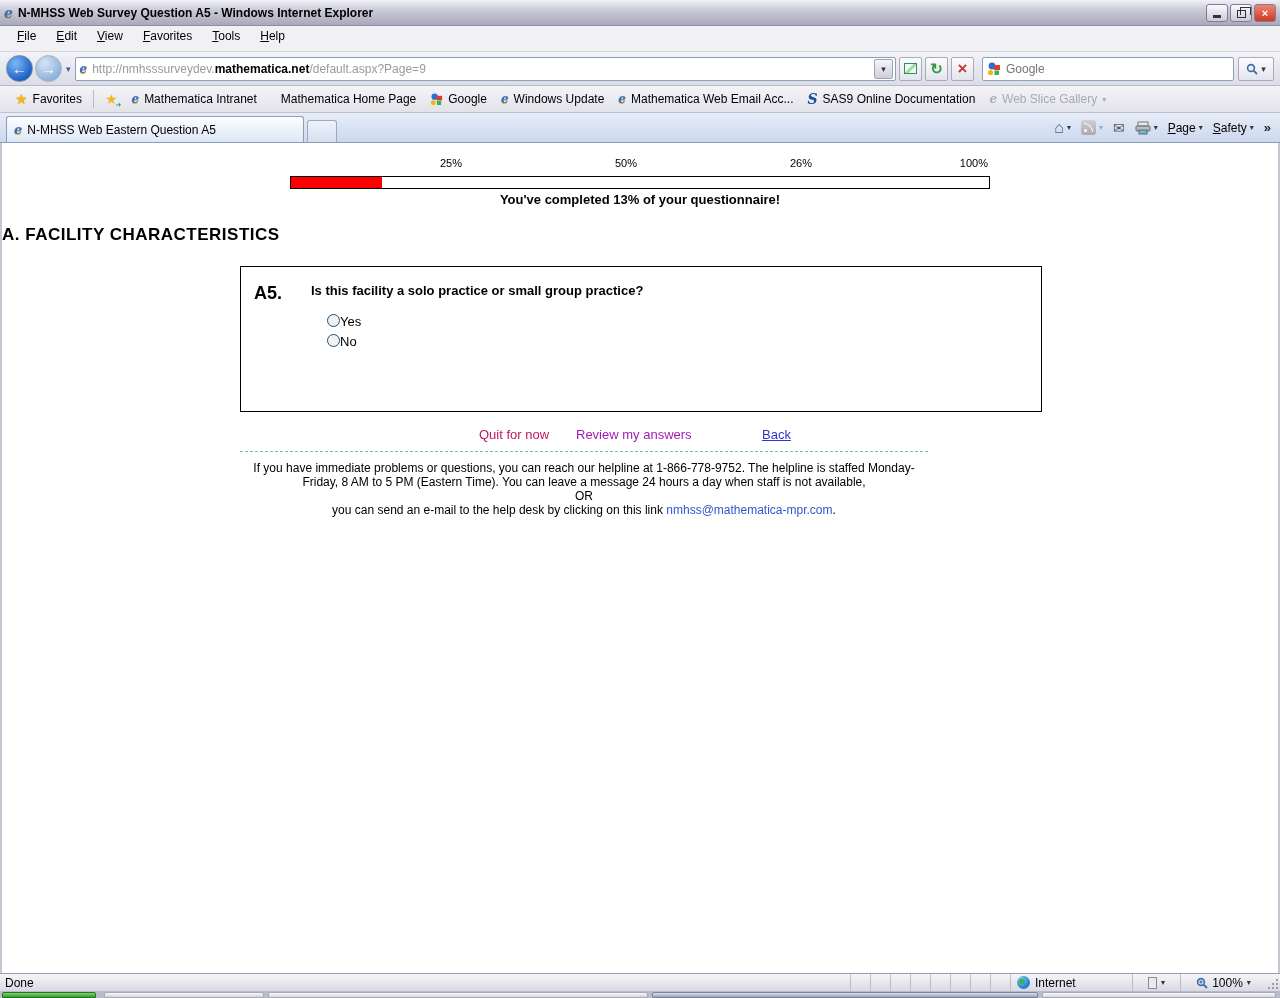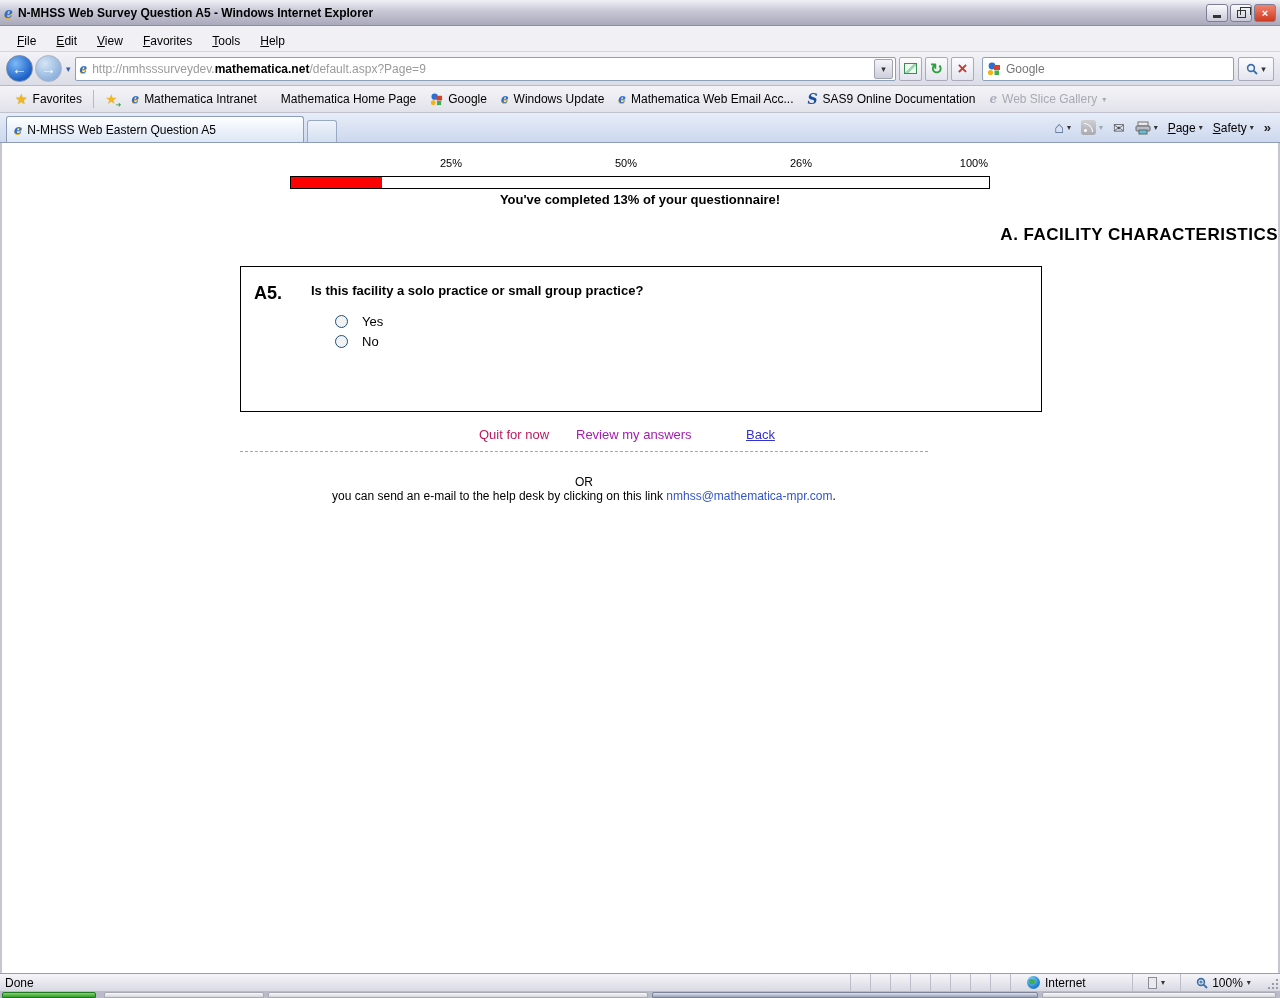--- a/index.html
+++ b/index.html
@@ -18,21 +18,21 @@
              justify-content:center; font-size:11px; line-height:10px; color:#222; cursor:default; }
   .win-btn.close { background:linear-gradient(#f2836f,#d8means 0); background:linear-gradient(#ef8570,#cf3a22);
              color:#fff; font-weight:bold; align-items:center; line-height:16px; }
   .min-glyph { width:8px; height:3px; background:#333; margin-bottom:3px; }
   .restore-glyph { width:9px; height:8px; border:1px solid #333; margin-bottom:3px; position:relative; background:transparent;}
   .restore-glyph::before { content:""; position:absolute; left:2px; top:-4px; width:9px; height:7px;
              border:1px solid #333; border-bottom:none; }
 
   
   .menubar { height:26px; background:#f1f1f5; border-bottom:1px solid #d5d5de;
-             display:flex; align-items:flex-end; padding-left:8px; gap:2px; }
+             display:flex; align-items:flex-start; padding-left:8px; gap:2px; }
   .menu-item { font-size:12px; color:#000; padding:3px 9px; cursor:default; }
   .menu-item::first-letter { text-decoration:underline; }
 
   
   .navbar { height:34px; background:linear-gradient(#f2f2f7,#dcdce6); border-bottom:1px solid #b9b9c8;
             display:flex; align-items:center; padding:0 6px; }
   .nav-circle { width:27px; height:27px; border-radius:50%; display:flex; align-items:center;
             justify-content:center; color:#fff; font-size:15px; font-weight:bold; }
   .back-btn { background:radial-gradient(circle at 35% 30%, #7db9f7, #1e62c8 70%); border:1px solid #7a87a0; }
   .fwd-btn  { background:radial-gradient(circle at 35% 30%, #d6e4f5, #8fb3dd 70%); border:1px solid #a8b2c4; margin-left:2px; }
@@ -97,45 +97,45 @@
   .content { height:830px; position:relative; background:#fff;
              border-left:2px solid #c6c6d2; border-right:2px solid #c6c6d2; overflow:hidden;
              font-family:"Liberation Sans",sans-serif; }
   .ticks { position:absolute; left:288px; top:14px; width:700px; height:14px; font-size:11px; color:#000; }
   .tick { position:absolute; transform:translateX(-50%); }
   .progress-track { position:absolute; left:288px; top:33px; width:700px; height:13px;
              border:1px solid #000; background:#fff; }
   .progress-fill { height:100%; background:#f00; }
   .progress-msg { position:absolute; left:0; top:49px; width:100%; text-align:center;
              font-size:13px; font-weight:bold; }
-  .section-title { position:absolute; left:0; top:82px; width:100%; text-align:right;
+  .section-title { position:absolute; left:0; top:82px; width:100%; text-align:left;
              font-size:17px; font-weight:bold; letter-spacing:0.5px; }
   .qbox { position:absolute; left:238px; top:123px; width:802px; height:146px; border:1px solid #000; }
   .qnum { position:absolute; left:13px; top:16px; font-size:18px; font-weight:bold; }
   .qtext { position:absolute; left:70px; top:16px; font-size:13px; font-weight:bold; }
-  .opt-row { position:absolute; left:94px; display:flex; align-items:center; gap:14px; }
+  .opt-row { position:absolute; left:86px; display:flex; }
   .radio { width:13px; height:13px; border:1px solid #1f4e79; border-radius:50%; background:#f2f2f2; }
   .opt-label { font-size:13px; }
   .btn-row { position:absolute; left:0; top:110px; width:100%; display:flex; justify-content:center; gap:8px; }
   .xp-btn { height:22px; min-width:176px; padding:0 12px; font-size:13px; color:#000;
             font-family:"Liberation Sans",sans-serif;
             background:linear-gradient(#ffffff,#ececec 80%,#d9d9d9); border:1px solid #30406b;
             border-radius:3px; cursor:pointer; }
   .nav-links a { position:absolute; top:284px; font-size:13px; color:#3333cc; text-decoration:none; cursor:pointer; }
   .helpblock { position:absolute; left:238px; top:308px; width:688px; border-top:1px dashed #5cc6c6;
             padding-top:9px; text-align:center; font-size:12px; color:#000; line-height:14px; }
   .email-link { color:#3355cc; cursor:pointer; }
 
   
   .statusbar { height:18px; background:linear-gradient(#f5f5f9,#d9d9e3); border-top:1px solid #9c9cac;
             display:flex; align-items:center; font-size:12px; color:#000; }
   .status-text { padding-left:5px; flex:1; }
   .st-pane { height:100%; border-left:1px solid #bcbcca; }
   .st-tiny { width:20px; }
-  .st-zone { width:122px; display:flex; align-items:center; gap:5px; padding-left:16px; }
+  .st-zone { width:122px; display:flex; align-items:center; gap:5px; padding-left:6px; }
   .globe { width:13px; height:13px; border-radius:50%; background:radial-gradient(circle at 35% 30%, #7fd4f2, #1f7fd0 65%);
             position:relative; }
   .globe::after { content:""; position:absolute; left:2px; top:3px; width:6px; height:5px;
             background:#3fae4e; border-radius:40% 60% 50% 50%; }
   .st-shield { width:48px; display:flex; align-items:center; justify-content:center; gap:4px; }
   .page-ic { width:9px; height:12px; background:#e9e9ee; border:1px solid #8a8a98; }
   .st-zoom { width:86px; display:flex; align-items:center; justify-content:center; gap:4px; }
   .grip { width:14px; height:100%; position:relative; }
   .grip::after { content:""; position:absolute; right:2px; bottom:2px; width:2px; height:2px; background:#9a9aa8;
             box-shadow:-4px 0 #9a9aa8, 0 -4px #9a9aa8, -8px 0 #9a9aa8, -4px -4px #9a9aa8, 0 -8px #9a9aa8; }
@@ -326,25 +326,25 @@
       </div>
       <div class="opt-row" style="top:67px">
         <span class="radio"></span>
         <span class="opt-label">No</span>
       </div>
     </div>
 
     <div class="nav-links">
       <a style="left: 477px; color: #be185d;">Quit for now</a>
       <a style="left: 574px; color: #a21caf;">Review my answers</a>
-      <a style="left: 744px; color: rgb(51, 51, 204); text-decoration: underline;">Back</a>
+      <a style="left: 760px; color: rgb(51, 51, 204); text-decoration: underline;">Back</a>
     </div>
 
     <div class="helpblock">
-      <br>
+      <span>If you have immediate problems or questions, you can reach our helpline at 1-866-778-9752. The helpline is staffed Monday-Friday, 8 AM to 5 PM (Eastern Time). You can leave a message 24 hours a day when staff is not available,</span><br>
       <span>OR</span><br>
       <span>you can send an e-mail to the help desk by clicking on this link </span><span class="email-link">nmhss@mathematica-mpr.com</span><span>.</span>
     </div>
   </div>
 
   <div class="statusbar">
     <span class="status-text">Done</span>
     <div class="st-pane st-tiny"></div>
     <div class="st-pane st-tiny"></div>
     <div class="st-pane st-tiny"></div>

